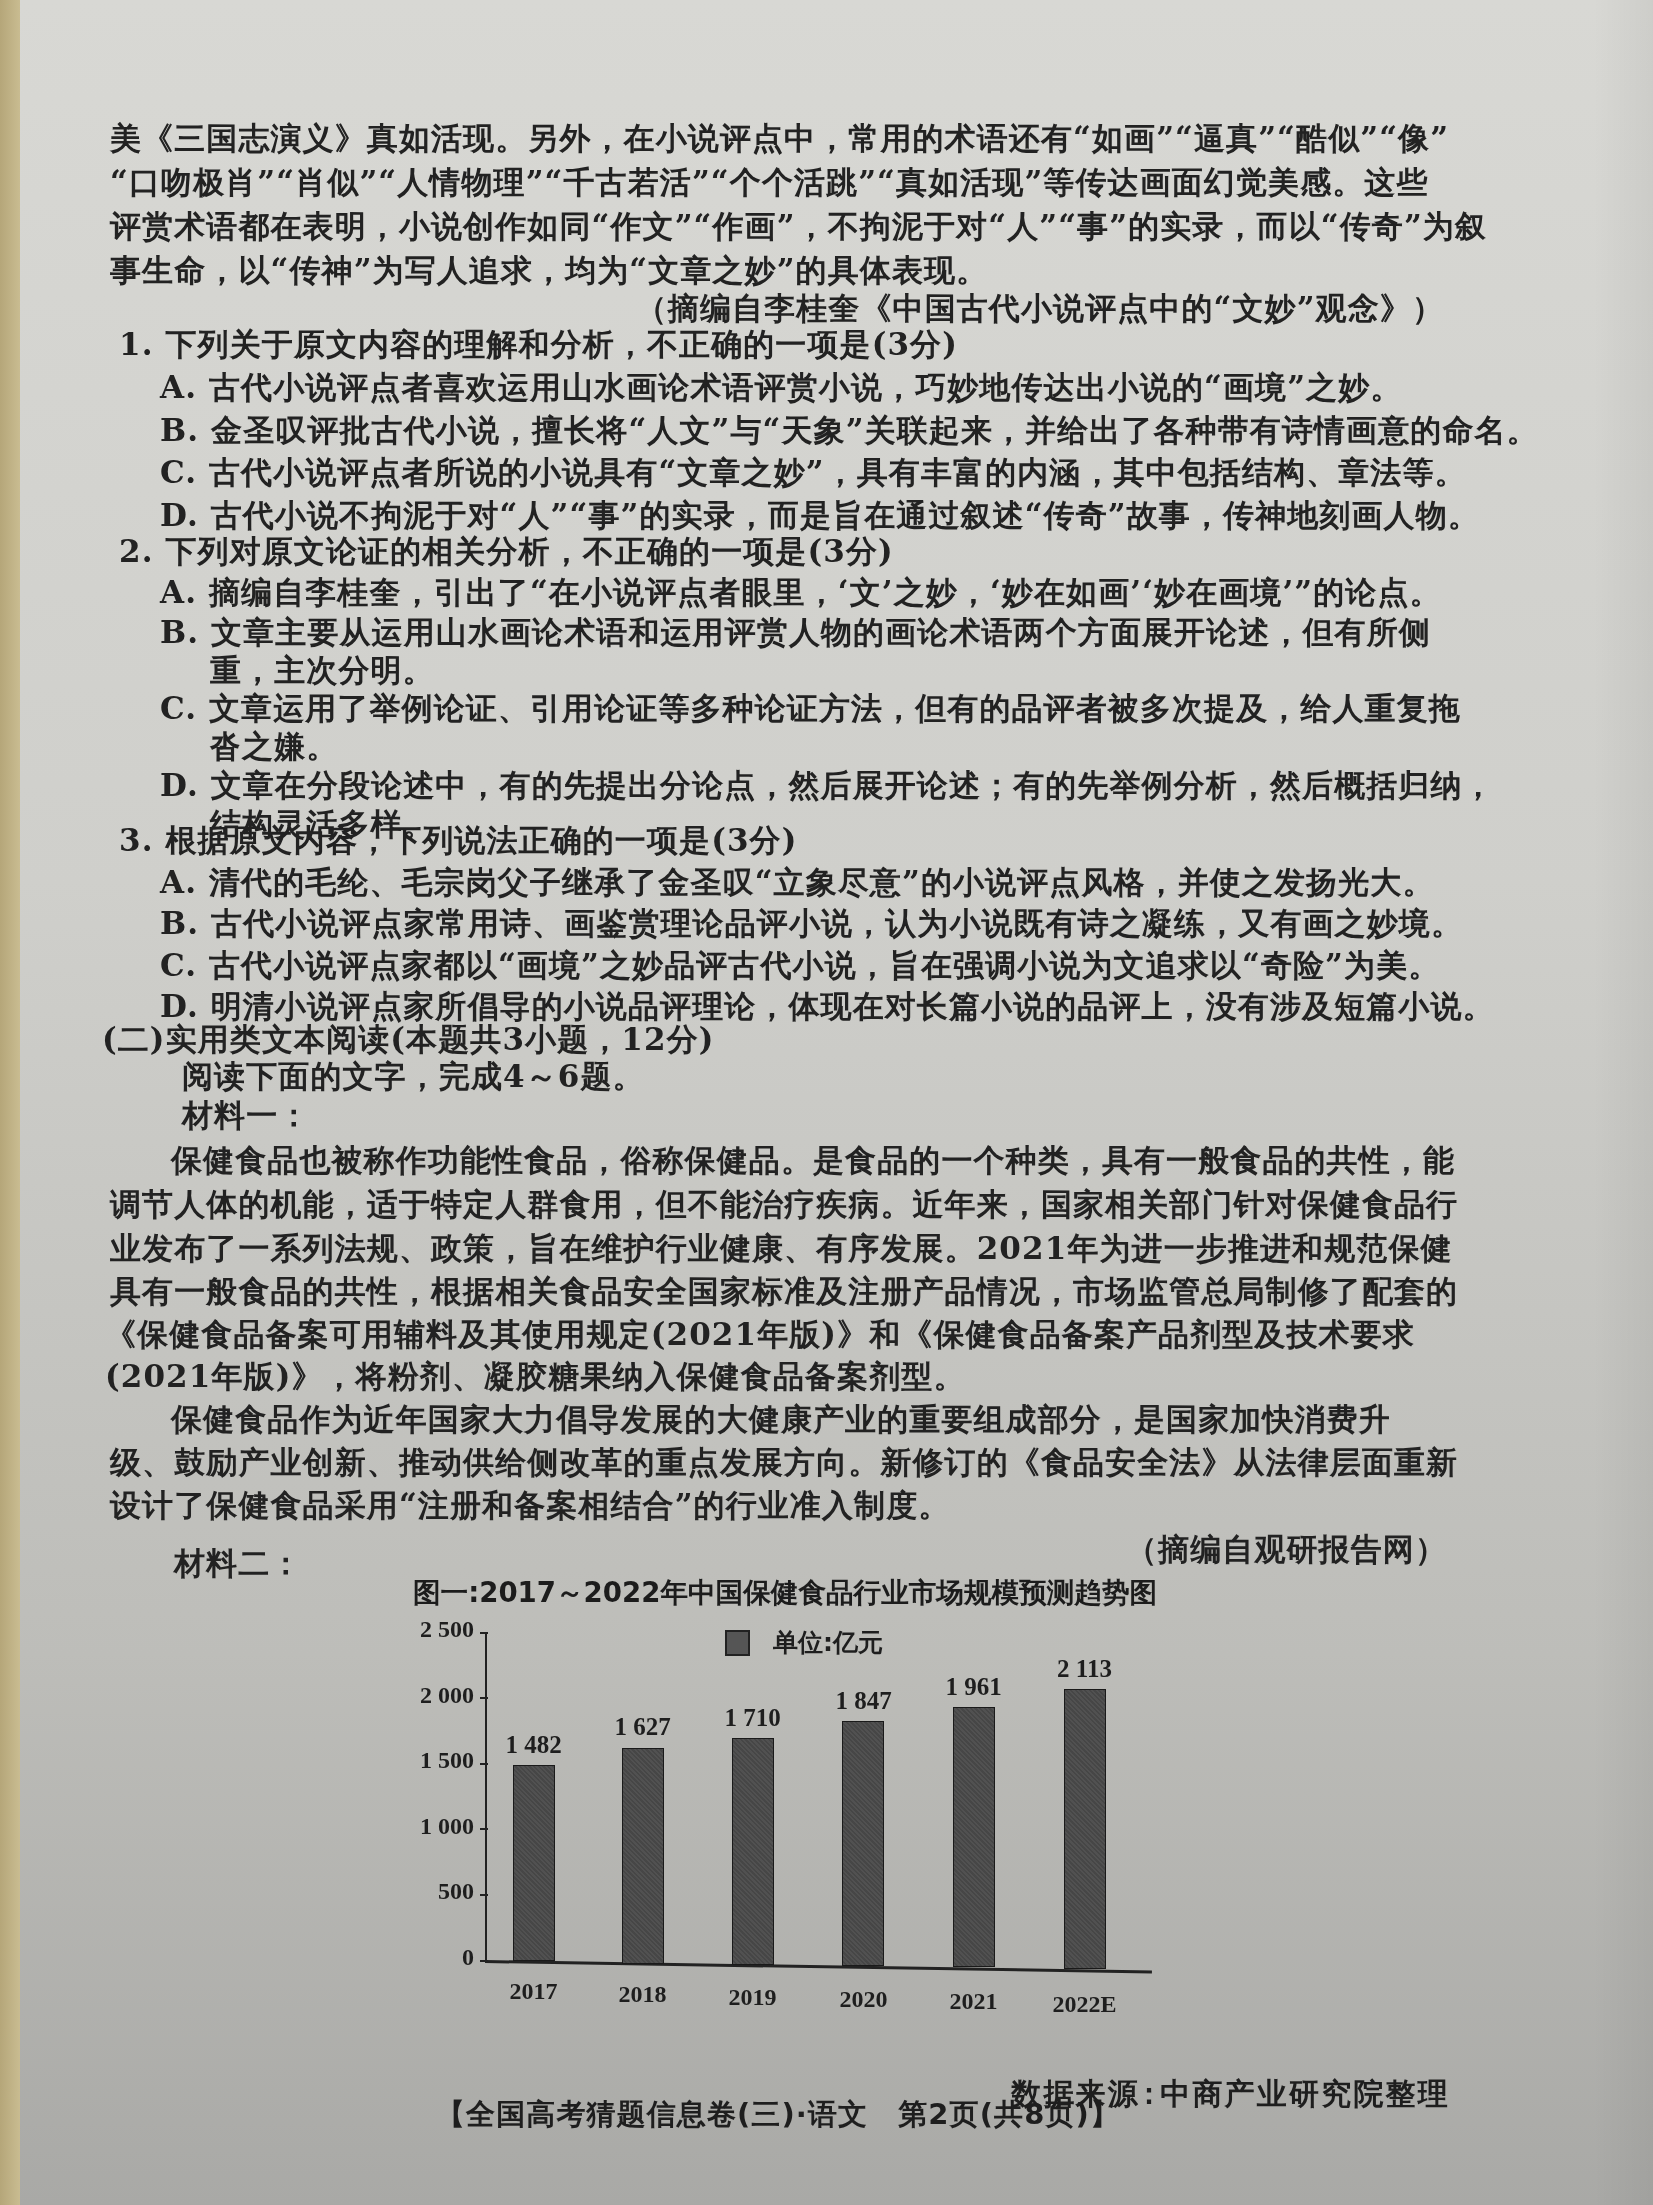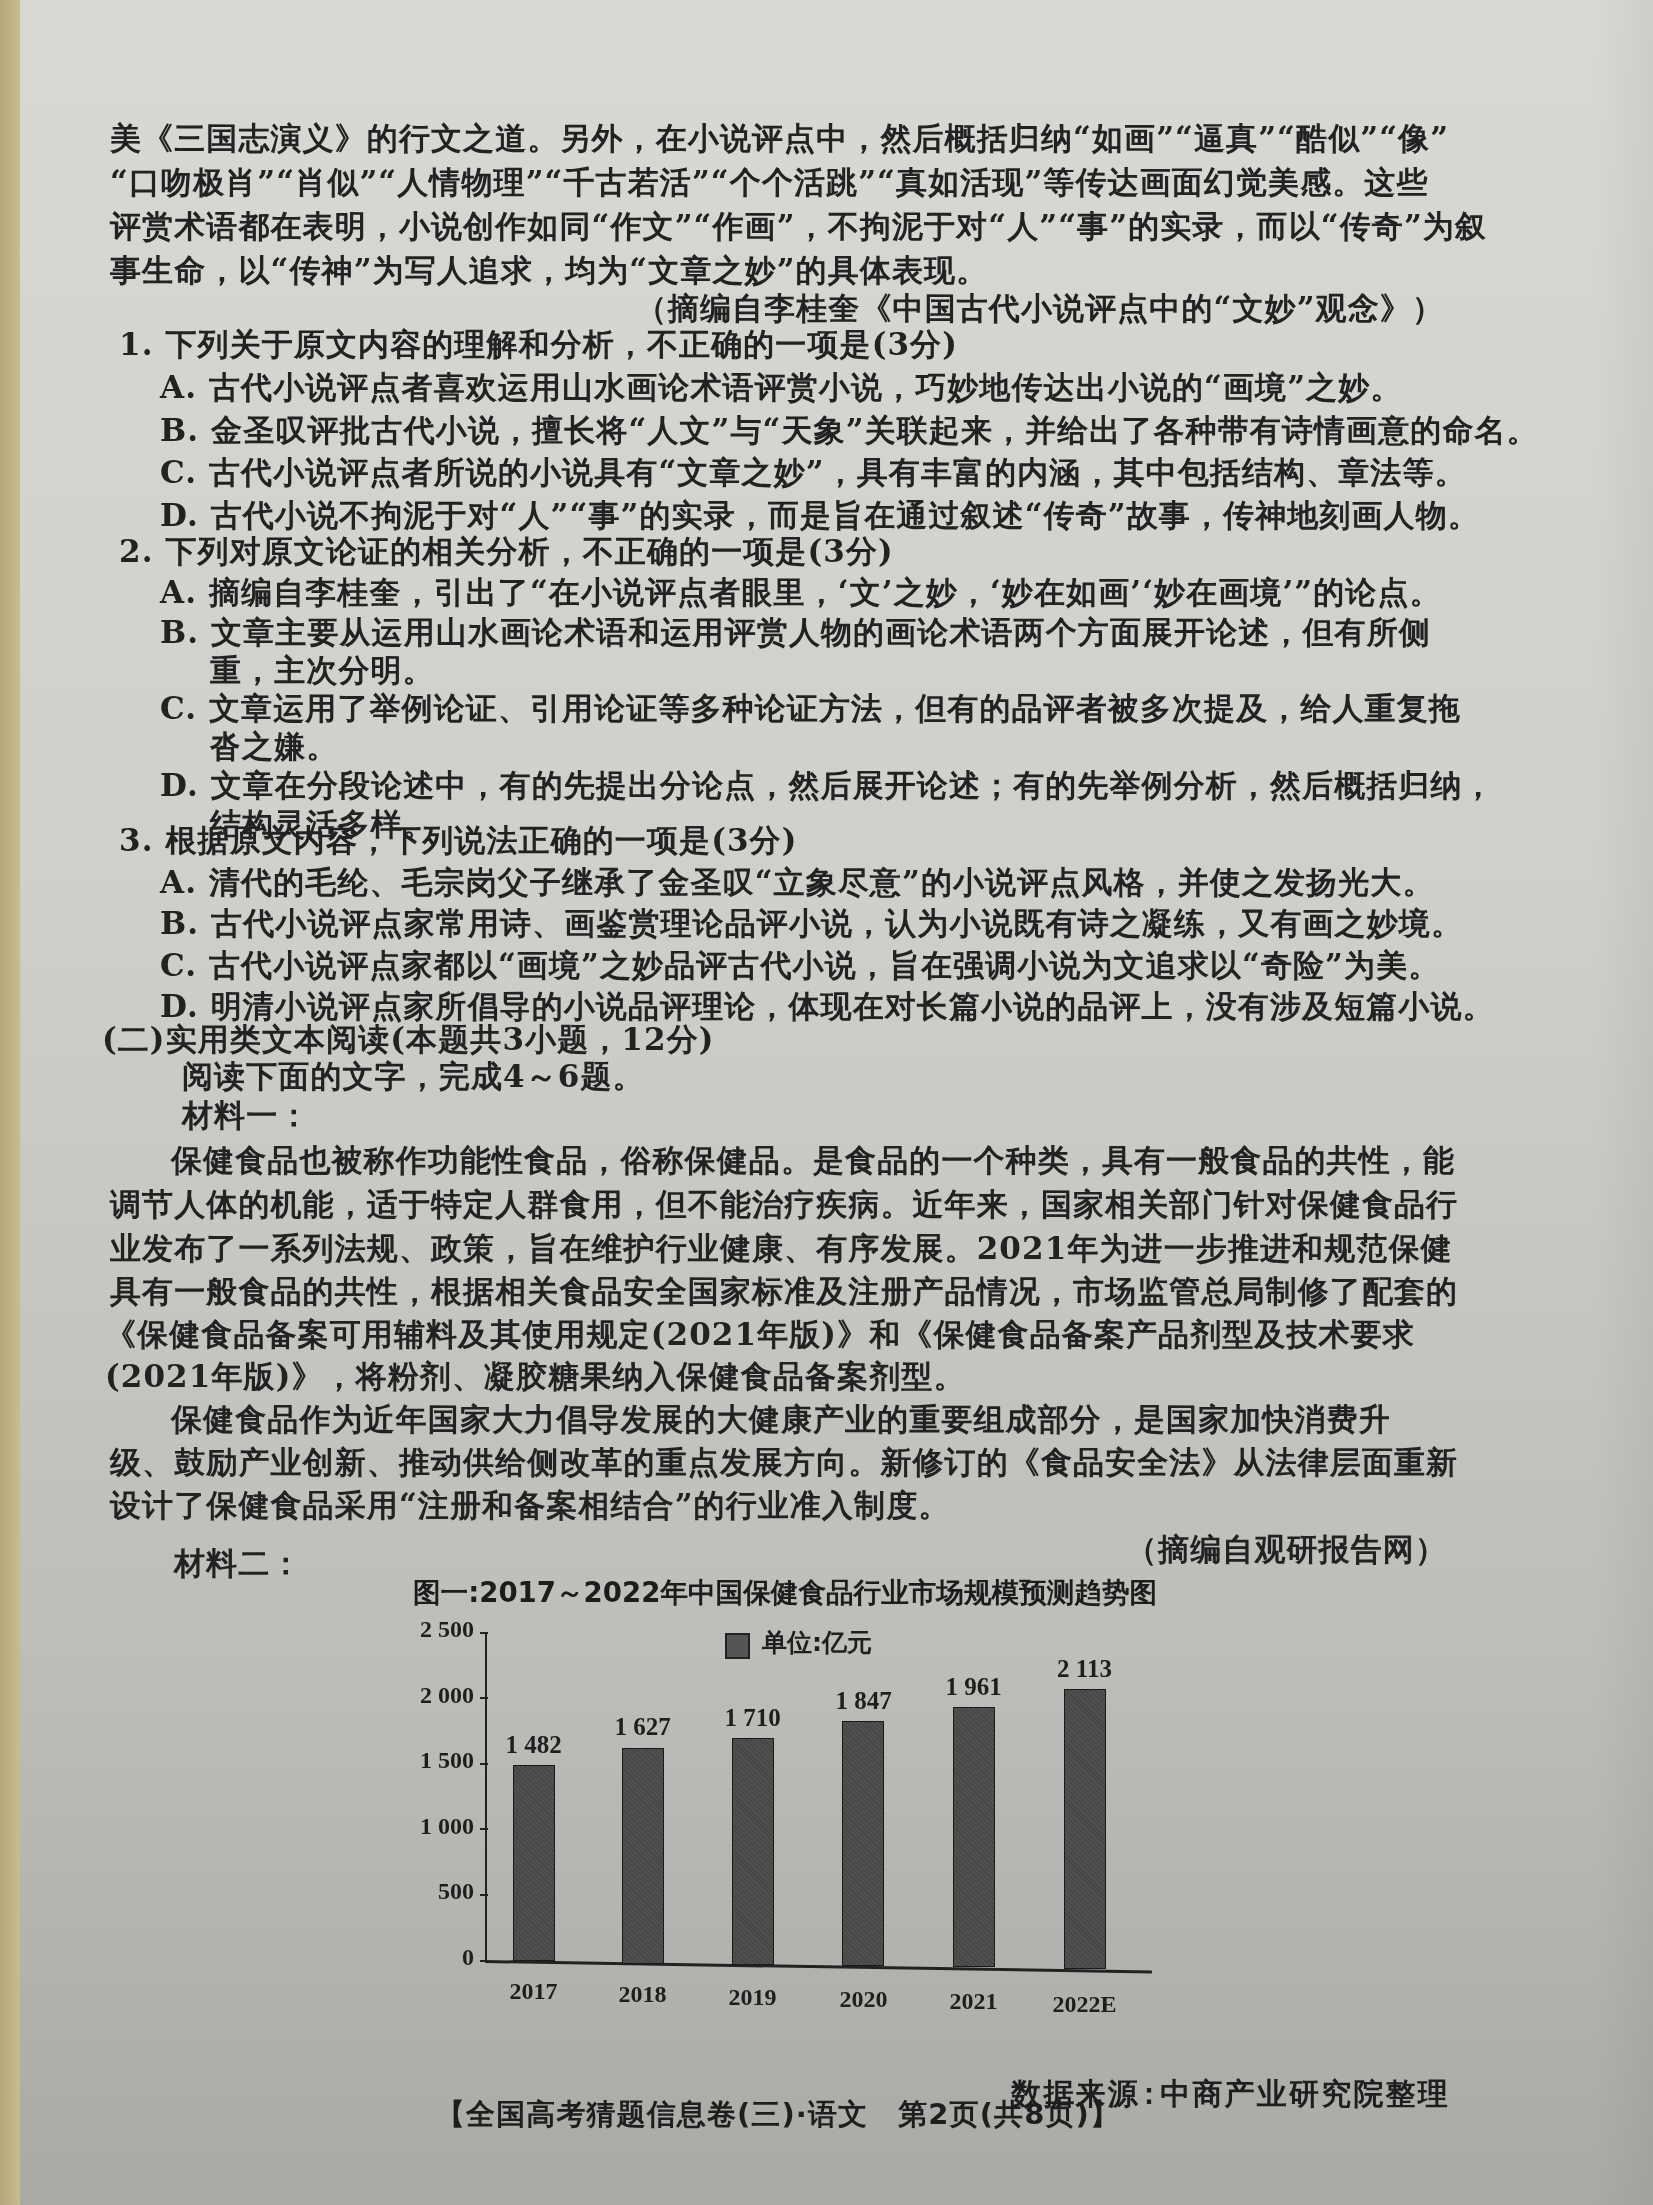--- a/index.html
+++ b/index.html
@@ -23,21 +23,21 @@
     letter-spacing: 1.1px; font-weight: bold; color: #222;
   }
   .ind1 { left: 160px; }
   .ind2 { left: 210px; }
   .right { left: auto; right: 210px; width: auto; }
   .q { left: 119px; }
   .chart-title {
     position: absolute; left: 413px; top: 1574px; font-size: 27.6px; font-weight: bold;
     font-family: "DejaVu Sans", sans-serif; white-space: nowrap; color: #1c1c1c;
   }
-  .legend { position: absolute; left: 725px; top: 1626px; display: flex; align-items: flex-end; gap: 12px; }
+  .legend { position: absolute; left: 725px; top: 1626px; display: flex; align-items: center; gap: 23px; }
   .legend-swatch { width: 21px; height: 22px; background: #555; border: 2.2px solid #222; }
   .legend-label { font-size: 25px; font-weight: bold; font-family: "DejaVu Sans", sans-serif; }
   .y-axis { position: absolute; left: 485px; top: 1633px; width: 2.2px; height: 329px; background: #222; }
   .x-axis { position: absolute; left: 485px; top: 1960px; width: 667px; height: 3.3px; background: #222; transform: rotate(0.9deg); transform-origin: left center; }
   .ytick { position: absolute; left: 480px; width: 7.7px; height: 2.2px; background: #222; }
   .ylabel {
     position: absolute; width: 94px; left: 380px; text-align: right;
     font-size: 24px; font-family: "Liberation Serif", serif; font-weight: bold;
   }
   .bar {
@@ -61,21 +61,21 @@
     font-family: "DejaVu Sans", sans-serif; letter-spacing: 1.1px;
   }
 </style>
 </head>
 <body>
 
 <div class="edge-strip"></div>
 <div class="page-shade"></div>
 
 <div>
-  <div class="line" style="top:119px">美《三国志演义》的行文之道。另外，在小说评点中，然后概括归纳“如画”“逼真”“酷似”“像”</div>
+  <div class="line" style="top:119px">美《三国志演义》真如活现。另外，在小说评点中，常用的术语还有“如画”“逼真”“酷似”“像”</div>
   <div class="line" style="top:163px">“口吻极肖”“肖似”“人情物理”“千古若活”“个个活跳”“真如活现”等传达画面幻觉美感。这些</div>
   <div class="line" style="top:207px">评赏术语都在表明，小说创作如同“作文”“作画”，不拘泥于对“人”“事”的实录，而以“传奇”为叙</div>
   <div class="line" style="top:251px">事生命，以“传神”为写人追求，均为“文章之妙”的具体表现。</div>
   <div class="line right" style="top:289px">（摘编自李桂奎《中国古代小说评点中的“文妙”观念》）</div>
 </div>
 
 <div>
   <div class="line q" style="top:325px">1. 下列关于原文内容的理解和分析，不正确的一项是(3分)</div>
   <div class="line ind1" style="top:368px">A. 古代小说评点者喜欢运用山水画论术语评赏小说，巧妙地传达出小说的“画境”之妙。</div>
   <div class="line ind1" style="top:411px">B. 金圣叹评批古代小说，擅长将“人文”与“天象”关联起来，并给出了各种带有诗情画意的命名。</div>

